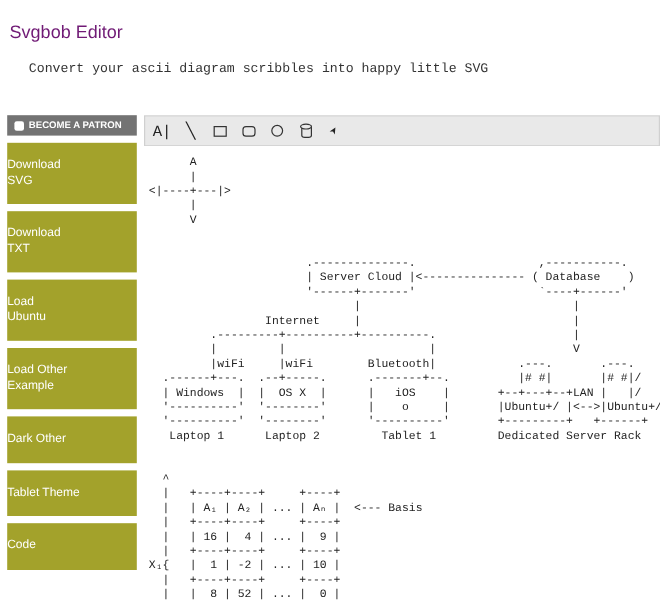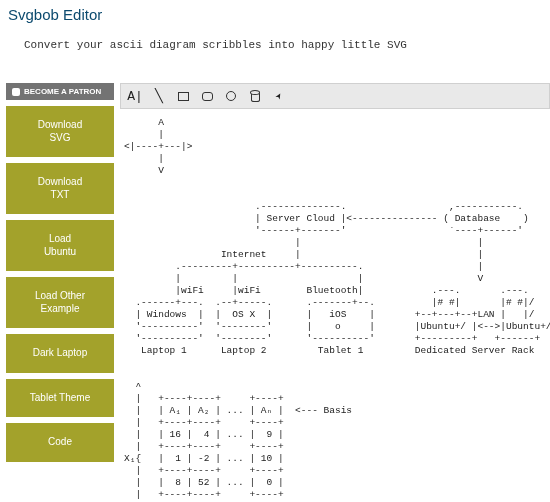--- a/index.html
+++ b/index.html
@@ -12,22 +12,22 @@
     width: 550px;
     height: 502px;
     overflow: hidden;
   }
   .header {
     padding: 6px 8px 2px 8px;
   }
   .title {
     font-family: "Comic Sans MS", "Comic Sans", cursive, sans-serif;
     font-size: 15px;
-    color: #0c4a6e;
-    margin: 0 0 2px 0;
+    color: #701a75;
+    margin: 13px 0 2px 0;
   }
   .subtitle {
     font-family: "Courier New", Courier, monospace;
     font-size: 11px;
     color: #333;
     margin: 16px;
   }
   .layout {
     display: flex;
     margin-top: 14px;
@@ -57,21 +57,21 @@
   .patron-btn .dot {
     width: 8px; height: 8px; background:#fff; display:inline-block; border-radius:2px;
   }
   .side-btn {
     background: #a3a22b;
     color: #fff;
     border: none;
     font-size: 10px;
     padding: 13px 0;
     cursor: pointer;
-    text-align: center;
+    text-align: left;
     line-height: 1.25;
     white-space: pre-line;
   }
   .main {
     flex: 1;
     display: flex;
     flex-direction: column;
     border-left: 0;
     overflow: hidden;
   }
@@ -128,21 +128,21 @@
       <span>BECOME A PATRON</span>
     </button>
     <button class="side-btn">Download
 SVG</button>
     <button class="side-btn">Download
 TXT</button>
     <button class="side-btn">Load
 Ubuntu</button>
     <button class="side-btn">Load Other
 Example</button>
-    <button class="side-btn">Dark Laptop</button>
+    <button class="side-btn">Dark Other</button>
     <button class="side-btn">Tablet Theme</button>
     <button class="side-btn">Code</button>
   </div>
 
   <div class="main">
     <div class="toolbar">
       <span class="tool">A|</span>
       <span class="tool">╲</span>
       <span class="tool">
           <span class="rect-sm"></span>

